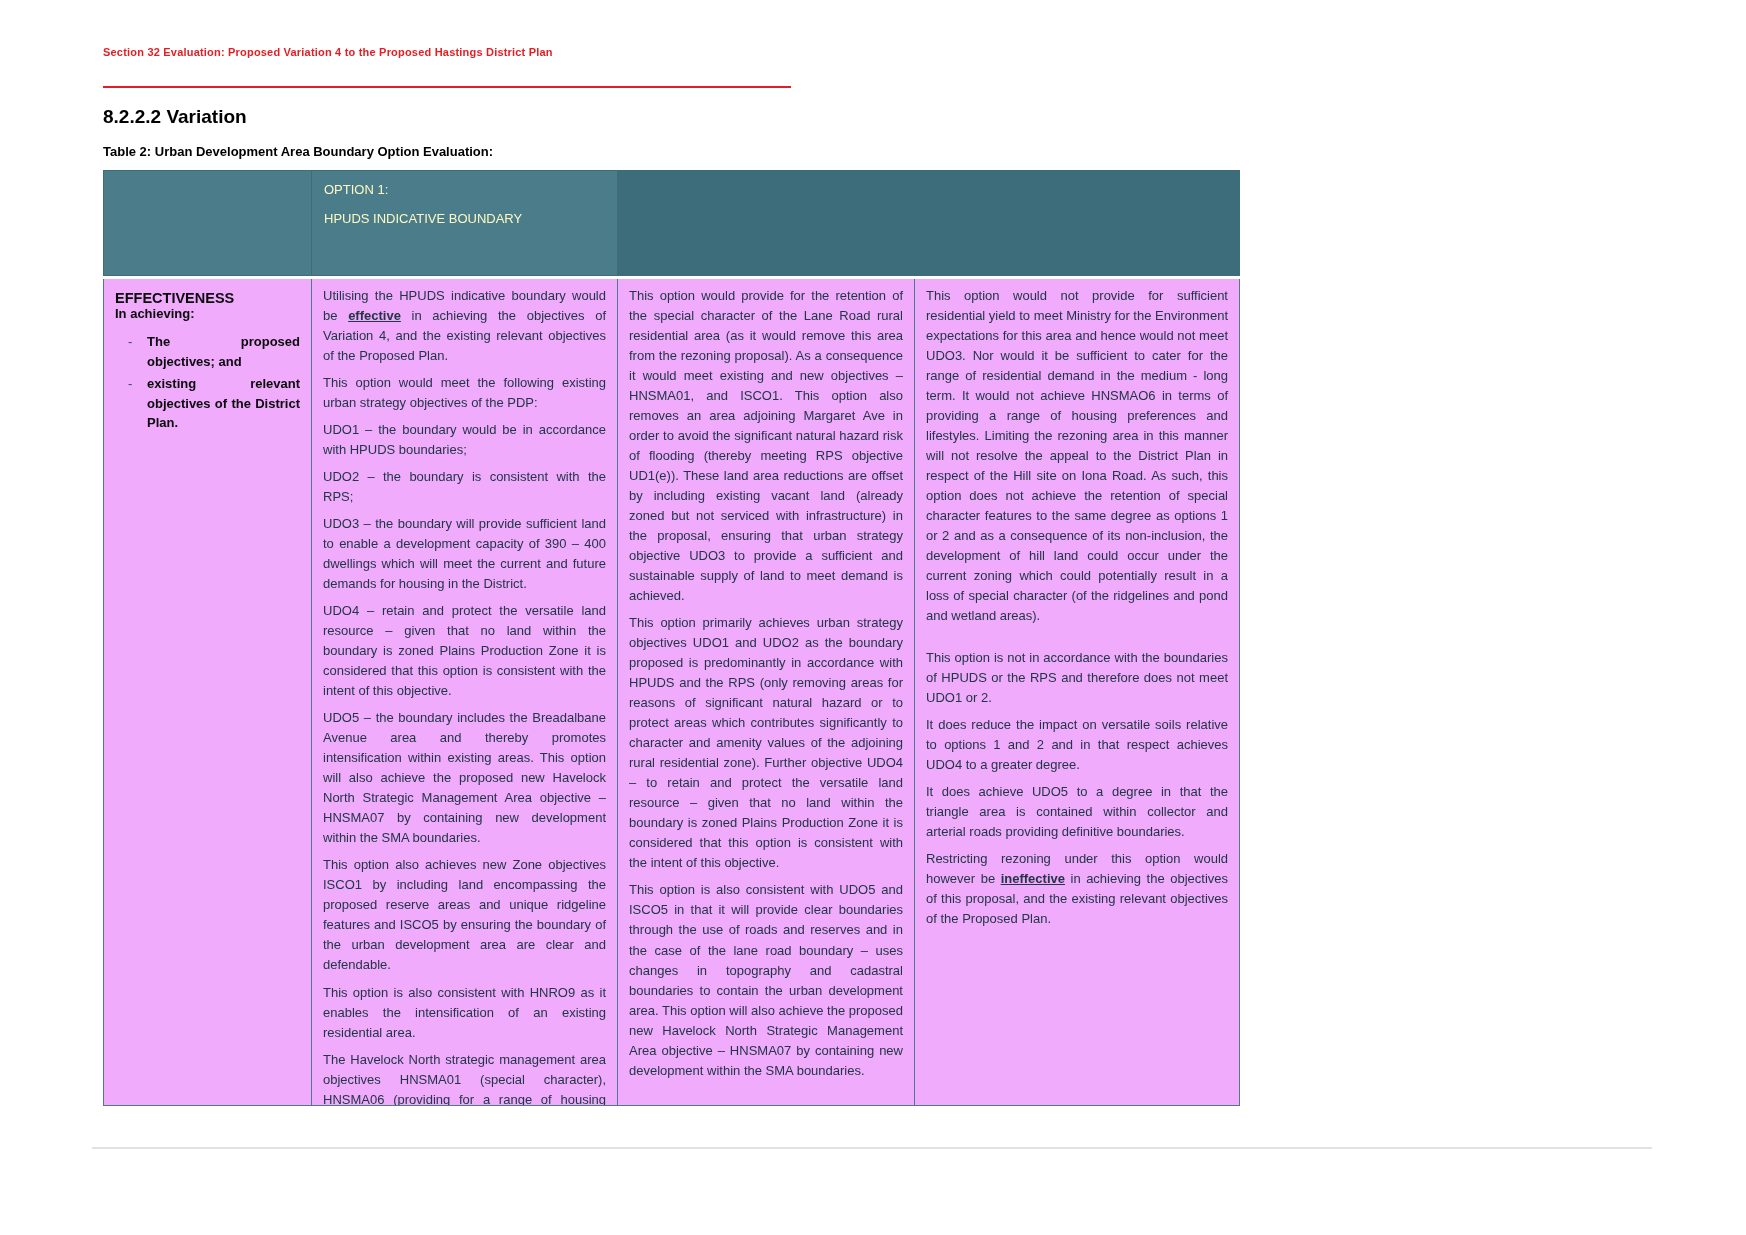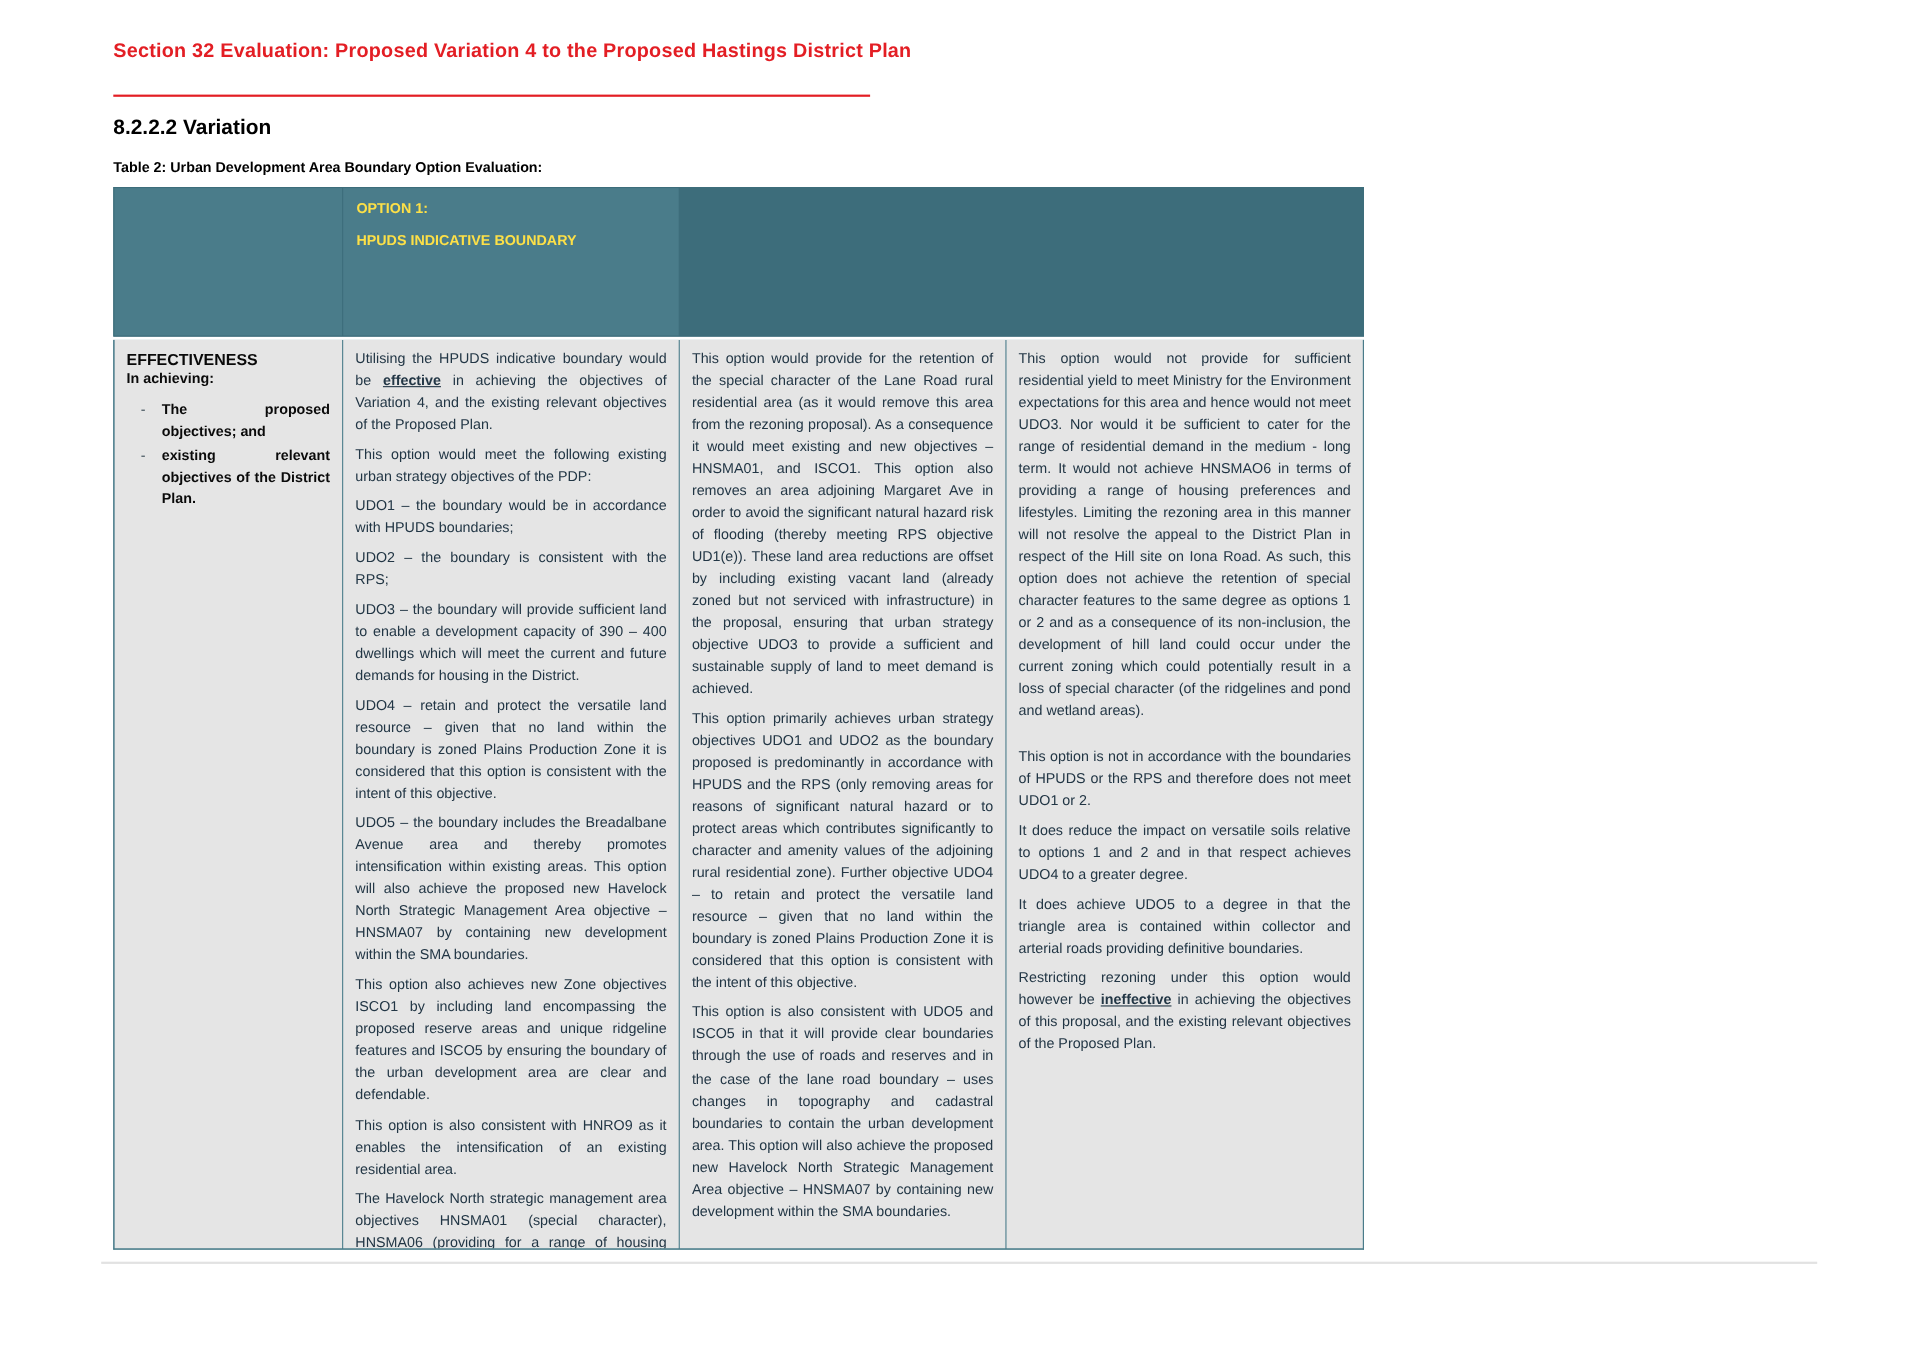--- a/index.html
+++ b/index.html
@@ -1,50 +1,50 @@
 <!DOCTYPE html>
 <html><head>
 <meta charset="utf-8">
 <style>
   html,body{margin:0;padding:0;}
   body{
     width:1746px;height:1235px;position:relative;background:#ffffff;
     font-family:"Liberation Sans", sans-serif;color:#222;overflow:hidden;
   }
   .doc-title{
-    position:absolute;left:103px;top:36px;width:900px;
-    color:#e31e24;font-weight:bold;font-size:18px;letter-spacing:.2px;
+    position:absolute;left:103px;top:46px;width:900px;
+    color:#e31e24;font-weight:bold;font-size:11px;letter-spacing:.2px;
   }
   .title-rule{
     position:absolute;left:103px;top:86px;width:688px;height:2px;background:#e31e24;
   }
   .section-heading{
     position:absolute;left:103px;top:106px;font-size:19px;font-weight:bold;color:#000;
   }
   .table-caption{
     position:absolute;left:103px;top:144px;font-size:13px;font-weight:bold;color:#000;
   }
   .eval-table{position:absolute;left:103px;top:170px;width:1137px;}
   .tbl-header{
     display:grid;grid-template-columns:207px 305px 296px 1fr;gap:1px;
     background:#3d6d7b;border:1px solid #3d6d7b;
   }
   .th-cell{
-    background:#4a7c8a;color:#fde047;font-weight:bold;font-size:13px;
-    padding:11px 12px 6px;height:134px;box-sizing:border-box;overflow:hidden;
+    background:#4a7c8a;color:#fef9c3;font-weight:normal;font-size:13px;
+    padding:11px 12px 6px;height:104px;box-sizing:border-box;overflow:hidden;
   }
   .th-cell .opt-label{margin:0 0 13px;}
   .th-cell .opt-title{margin:0;text-align:justify;line-height:1.45;}
   .tbl-body{
     display:grid;grid-template-columns:207px 305px 296px 1fr;gap:1px;
     background:#4a7c8a;border:1px solid #4a7c8a;border-top:none;
     margin-top:3px;height:826px;overflow:hidden;
   }
   .td-cell{
-    background:#e5e5e5;color:#223645;font-size:13px;
+    background:#f0abfc;color:#223645;font-size:13px;
     padding:7px 11px;box-sizing:border-box;overflow:hidden;
   }
   .td-cell p{margin:0 0 7px;text-align:justify;line-height:1.54;}
   .td-cell p.gap-before{margin-top:22px;}
   .em{font-weight:bold;text-decoration:underline;}
   
   .crit-title{font-size:14.5px;font-weight:bold;color:#0a0a0a;margin:4px 0 0;}
   .crit-intro{font-size:13px;font-weight:bold;color:#0a0a0a;margin-top:0;}
   .crit-bullets{margin-top:11px;}
   .bullet{display:flex;font-size:13px;font-weight:bold;color:#0a0a0a;line-height:1.5;margin-bottom:3px;}

